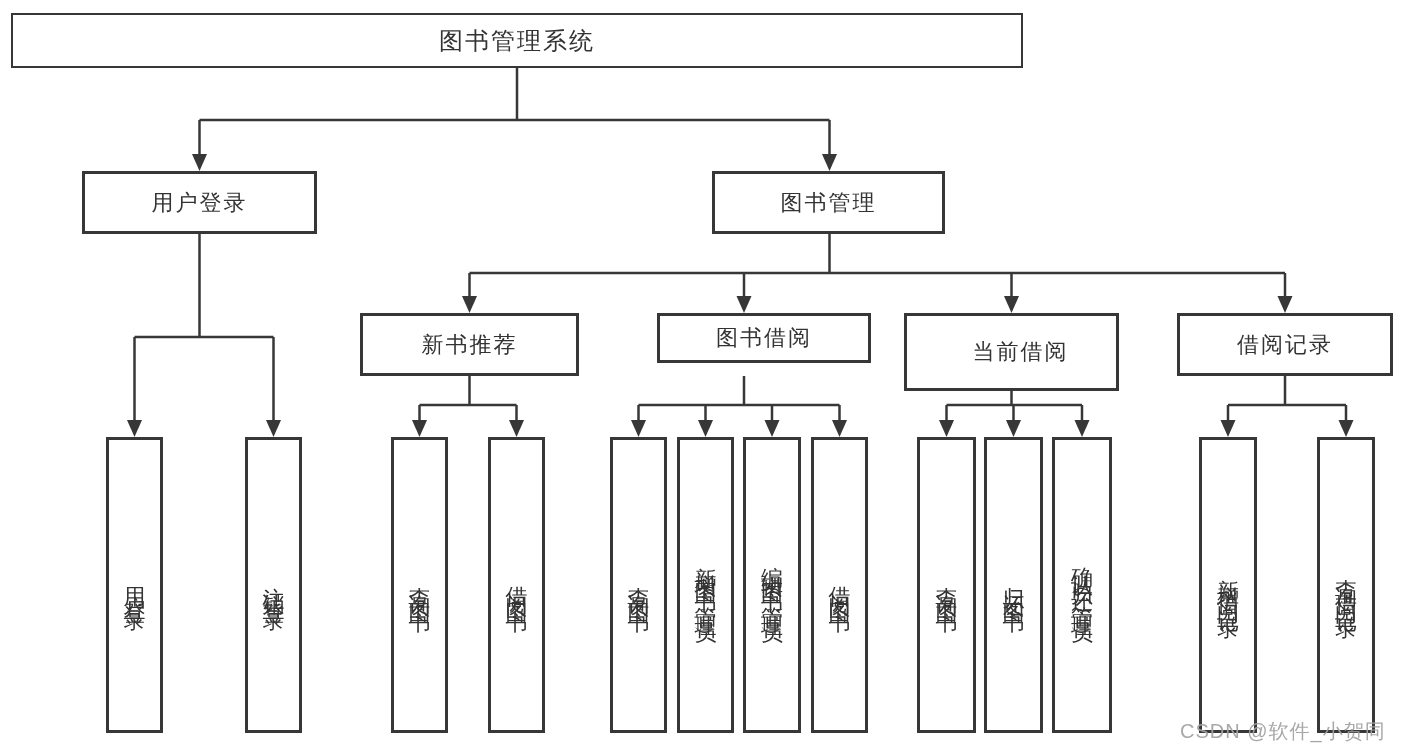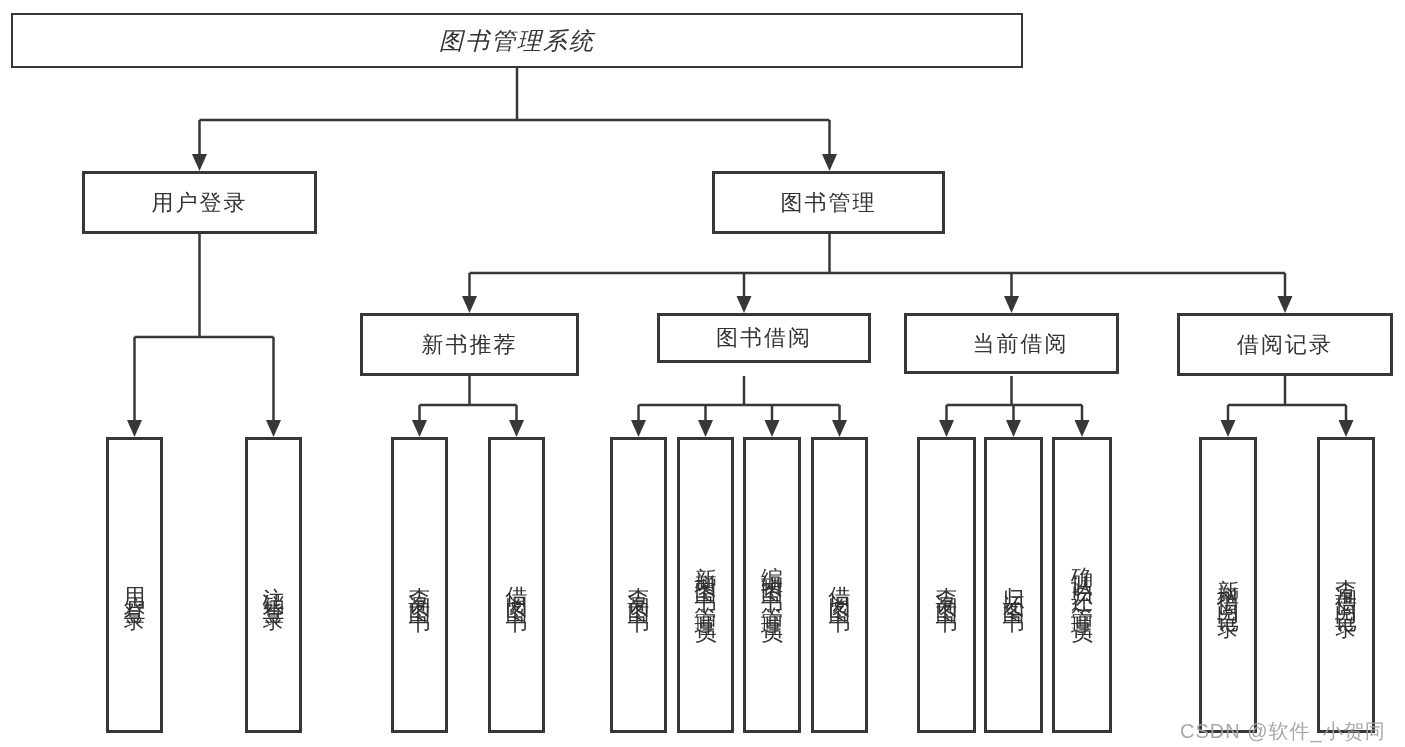--- a/index.html
+++ b/index.html
@@ -5,21 +5,21 @@
   html,body{margin:0;padding:0;background:#fff;}
   .stage{
     position:relative;width:1405px;height:747px;background:#ffffff;
     font-family:"Liberation Sans",sans-serif;color:#333333;overflow:hidden;
   }
   .box{
     position:absolute;box-sizing:border-box;background:#ffffff;
     border:3px solid #373737;display:flex;align-items:center;justify-content:center;
     text-align:center;white-space:nowrap;
   }
-  .box.root{border-width:2px;font-size:24px;letter-spacing:2px;font-style:italic;}
+  .box.root{border-width:2px;font-size:24px;letter-spacing:2px;}
   .box.h{font-size:22px;letter-spacing:2px;}
   .box.v{
     writing-mode:vertical-rl;text-orientation:mixed;
     font-size:22px;letter-spacing:8px;line-height:1;white-space:normal;
   }
   .edges{position:absolute;left:0;top:0;width:1405px;height:747px;}
   .edges path,.edges line{stroke:#373737;stroke-width:2.5;fill:none;}
   .edges polygon{fill:#373737;stroke:none;}
   .watermark{
     position:absolute;left:1180px;top:718px;font-size:20px;
@@ -100,21 +100,21 @@
     </g>
   </svg>
 
   <div class="box root" style="left:11px;top:13px;width:1012px;height:55px;">图书管理系统</div>
 
   <div class="box h" style="left:82px;top:171px;width:235px;height:63px;">用户登录</div>
   <div class="box h" style="left:712px;top:171px;width:233px;height:63px;">图书管理</div>
 
   <div class="box h" style="left:360px;top:313px;width:219px;height:63px;">新书推荐</div>
   <div class="box h" style="left:657px;top:313px;width:214px;height:50px;text-align:center;">图书借阅</div>
-  <div class="box h" style="left:904px;top:313px;width:215px;height:61px;padding-left:18px;">当前借阅</div>
+  <div class="box h" style="left:904px;top:313px;width:215px;height:78px;padding-left:18px;">当前借阅</div>
   <div class="box h" style="left:1177px;top:313px;width:216px;height:63px;">借阅记录</div>
 
   <div class="box v" style="left:106px;top:437px;width:57px;height:296px;">用户登录</div>
   <div class="box v" style="left:245px;top:437px;width:57px;height:296px;">注销登录</div>
 
   <div class="box v" style="left:391px;top:437px;width:57px;height:296px;">查询图书</div>
   <div class="box v" style="left:488px;top:437px;width:57px;height:296px;">借阅图书</div>
 
   <div class="box v" style="left:610px;top:437px;width:57px;height:296px;">查询图书</div>
   <div class="box v" style="left:677px;top:437px;width:57px;height:296px;">新增图书（管理员）</div>

